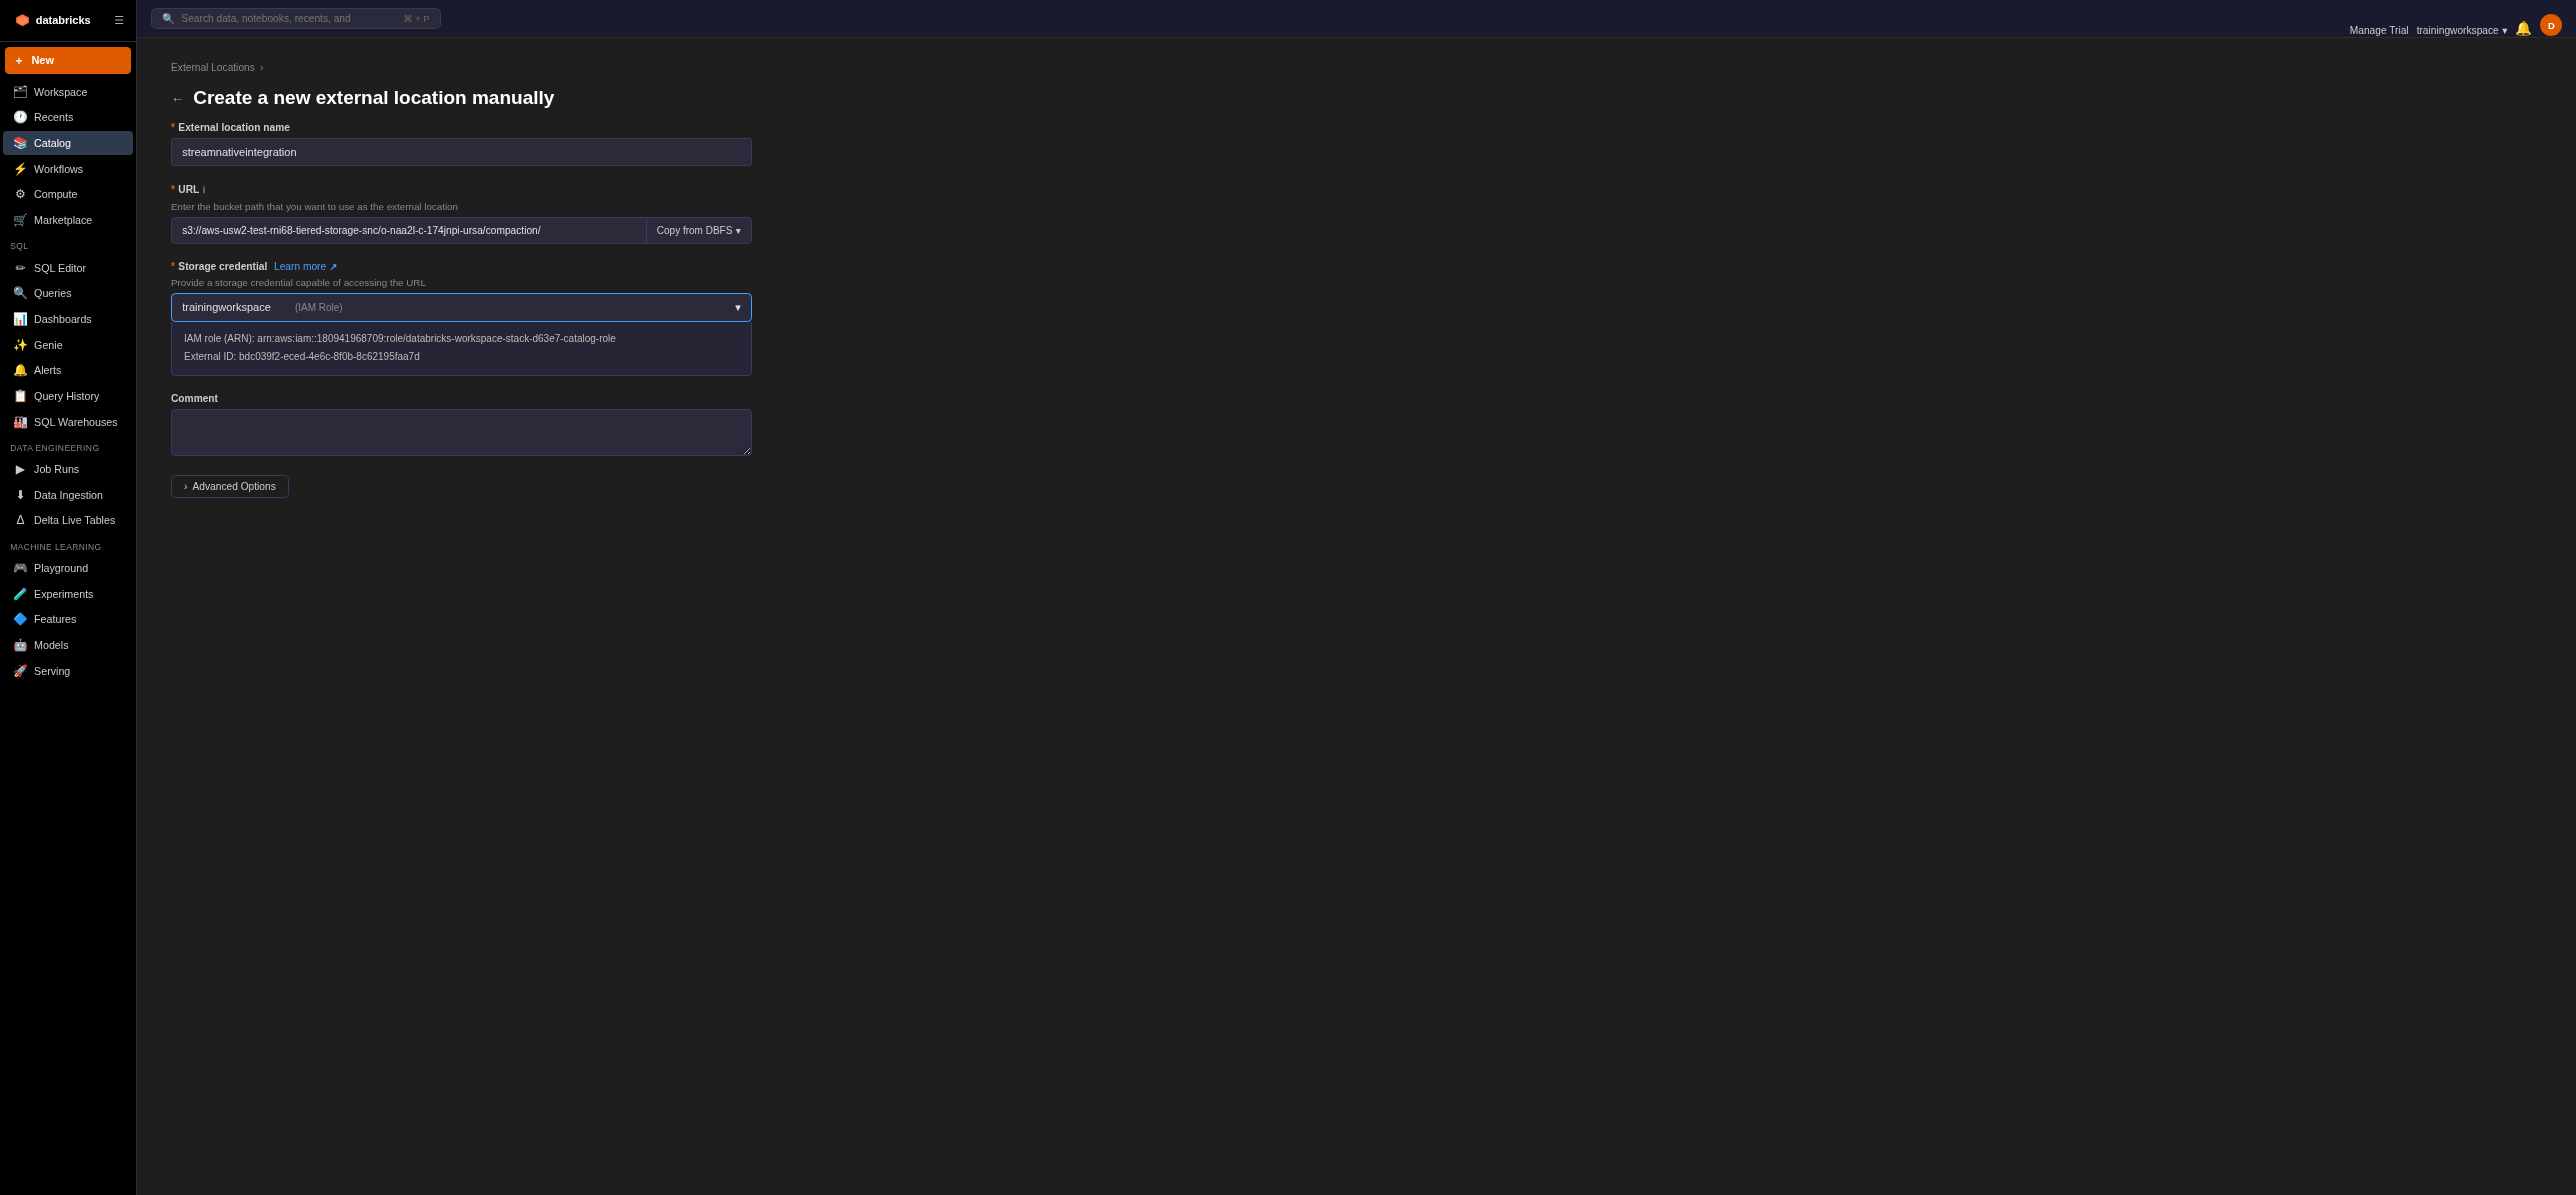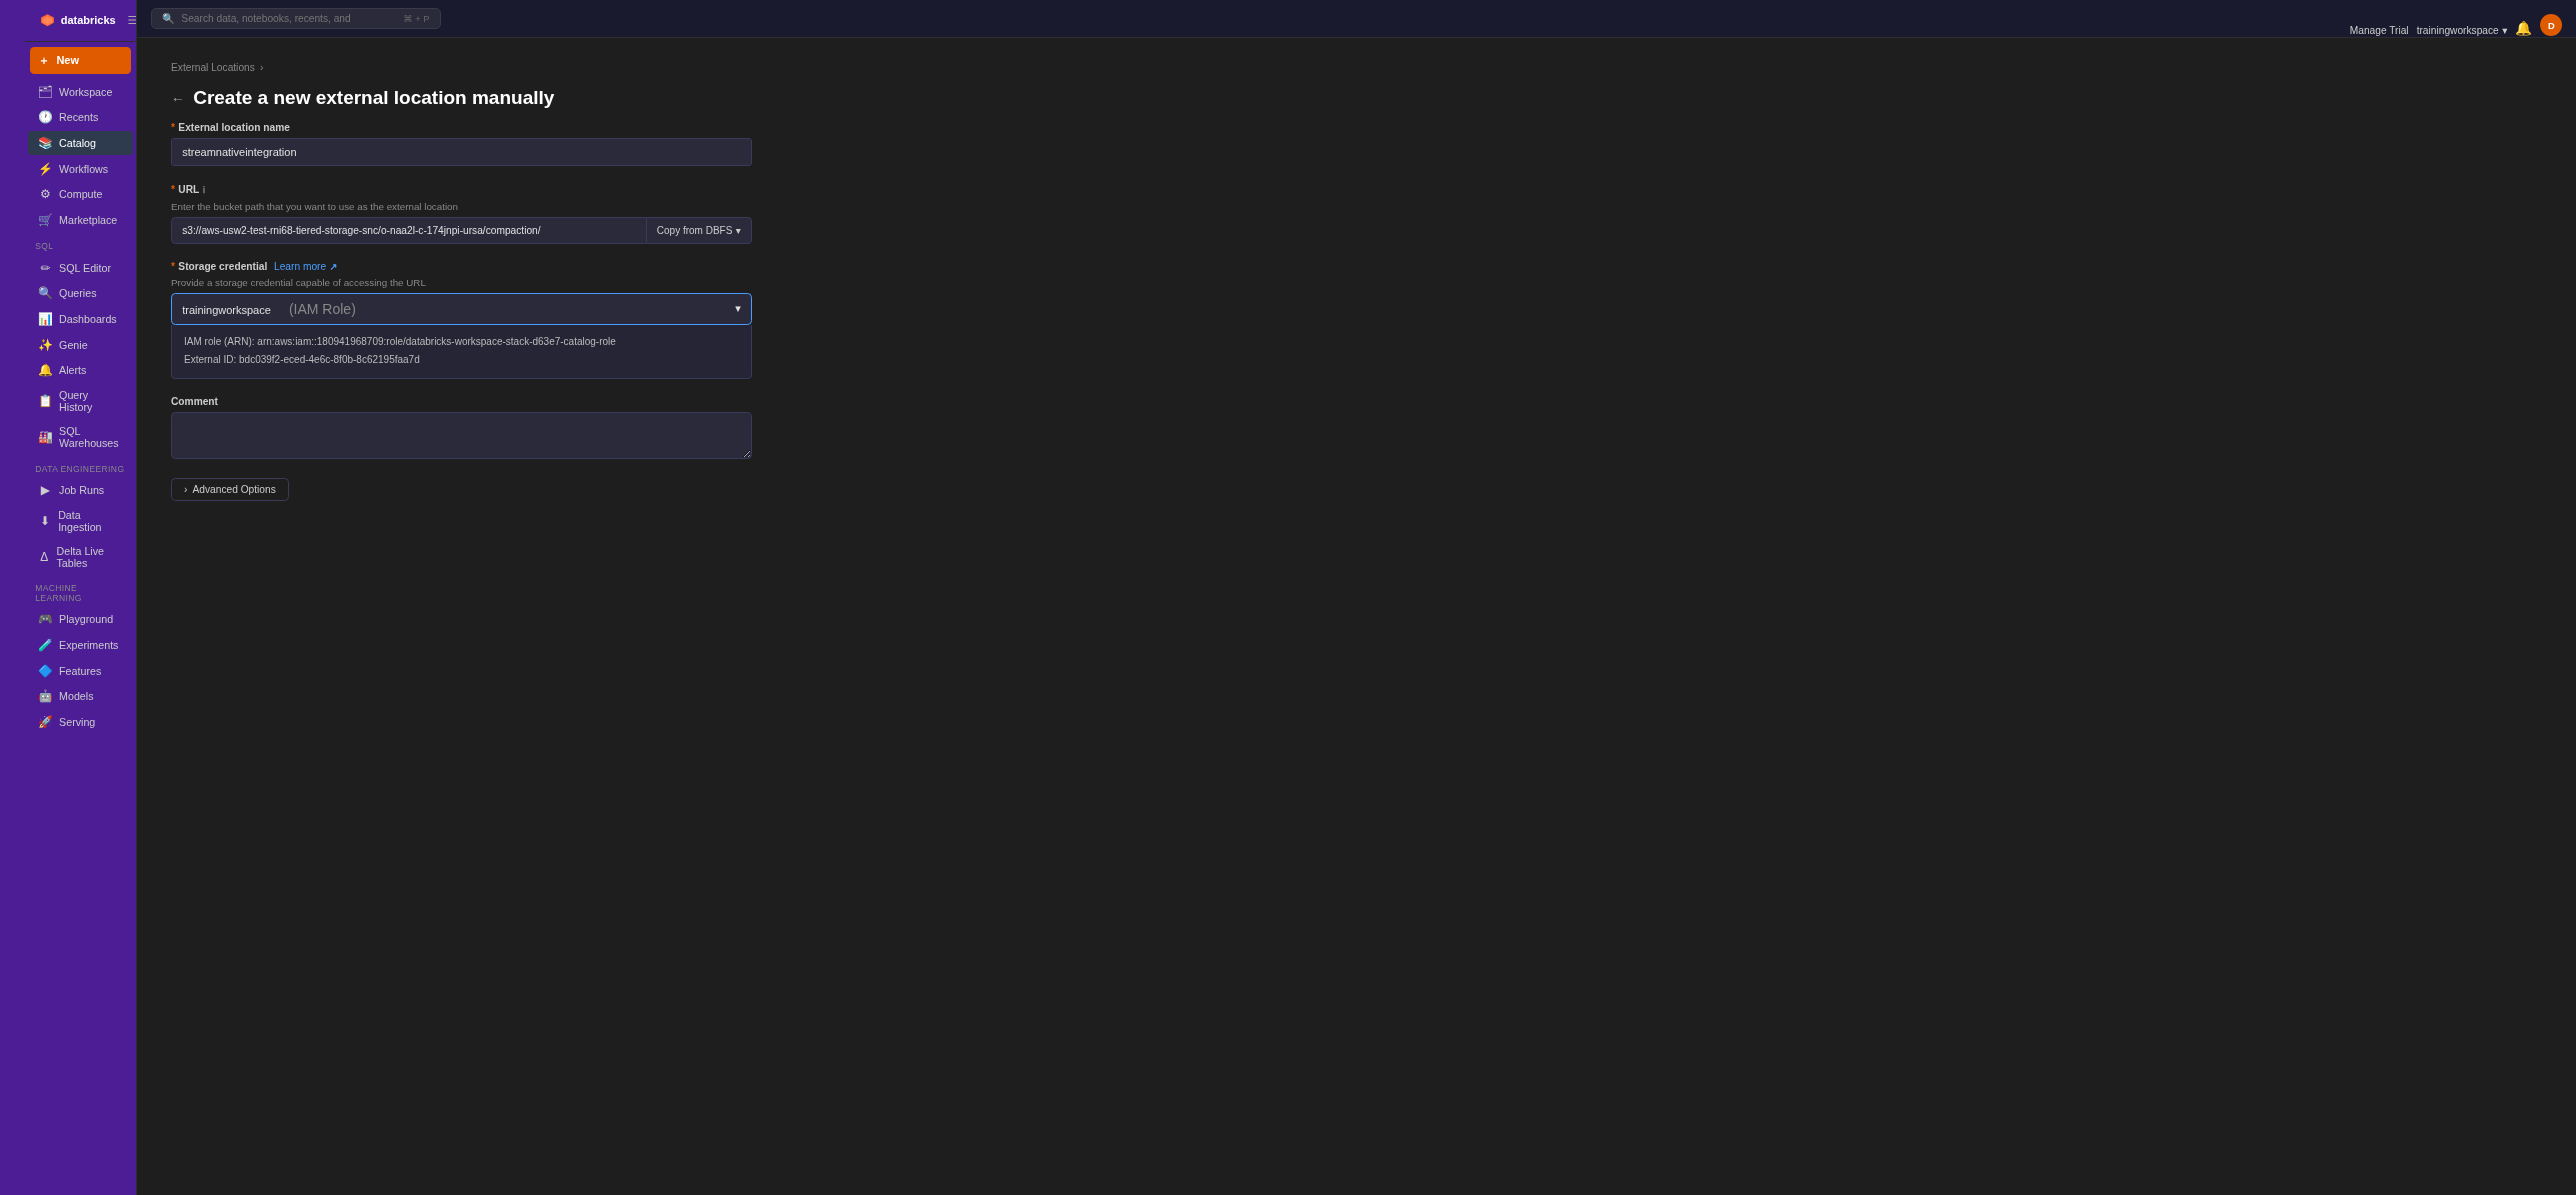--- a/index.html
+++ b/index.html
@@ -1,19 +1,19 @@
 <!DOCTYPE html>
 <html style="font-size:13.7px"><head>
   <meta charset="utf-8">
   <style>
     * { box-sizing: border-box; margin: 0; padding: 0; }
     body { font-family: -apple-system, BlinkMacSystemFont, 'Segoe UI', sans-serif; background: #1e1e1e; color: #e0e0e0; display: flex; height: 100vh; overflow: hidden; font-size: 11px; }
 
     
-    .sidebar { width: 137px; min-width: 137px; background: #4c1d95; display: flex; flex-direction: column; height: 100vh; overflow-y: auto; border-right: 0.9px solid #2d2d2d; padding-left: 25px; }
+    .sidebar { width: 137px; min-width: 137px; background: #000000; display: flex; flex-direction: column; height: 100vh; overflow-y: auto; border-right: 0.9px solid #2d2d2d; }
     .sidebar-top { padding: 6.8px; border-bottom: 0.9px solid #2d2d2d; }
     .sidebar-logo { display: flex; align-items: center; gap: 5.1px; padding: 5.1px 6.8px; color: #fff; font-size: 11px; font-weight: 600; }
     .logo-icon { width: 17px; height: 17px; }
     .hamburger { cursor: pointer; padding: 5.1px; color: #aaa; }
     .sidebar-header-row { display: flex; align-items: center; justify-content: space-between; }
 
     .new-btn { display: flex; align-items: center; gap: 6.8px; padding: 6px 8.5px; margin: 5.1px 5.1px; background: #e05a00; border-radius: 4.3px; cursor: pointer; font-weight: 600; color: #fff; font-size: 11px; }
 
     .sidebar-section-label { font-size: 8.5px; color: #888; text-transform: uppercase; padding: 8.5px 10.2px 3.4px; letter-spacing: 0.4px; }
 
@@ -56,21 +56,21 @@
 
     .form-group { margin-bottom: 17px; }
 
     .url-row { display: flex; gap: 0; }
     .url-input { flex: 1; background: #2a2a3a; border: 0.9px solid #3a3a5a; border-radius: 4.3px 0 0 4.3px; padding: 6.8px 10.2px; color: #e0e0e0; font-size: 10.2px; outline: none; }
     .copy-dbfs-btn { background: #2a2a3a; border: 0.9px solid #3a3a5a; border-left: none; border-radius: 0 4.3px 4.3px 0; padding: 6.8px 10.2px; color: #ccc; font-size: 10px; cursor: pointer; display: flex; align-items: center; gap: 3.4px; white-space: nowrap; }
 
     .field-hint { font-size: 9.8px; color: #888; margin-bottom: 5.1px; }
 
     .storage-dropdown { width: 100%; background: #2a2a3a; border: 0.9px solid #4a9eff; border-radius: 4.3px; padding: 6.8px 10.2px; color: #e0e0e0; font-size: 11px; display: flex; align-items: center; justify-content: space-between; cursor: pointer; }
-    .storage-dropdown .badge { color: #888; font-size: 14px; margin-left: 15px; }
+    .storage-dropdown .badge { color: #888; font-size: 10px; margin-left: 21px; }
 
     .dropdown-info-box { width: 100%; background: #252535; border: 0.9px solid #3a3a5a; border-top: none; border-radius: 0 0 4.3px 4.3px; padding: 8.5px 12px; font-size: 10px; color: #bbb; line-height: 1.8; }
 
     .advanced-btn { display: flex; align-items: center; gap: 5.1px; background: transparent; border: 0.9px solid #3a3a5a; border-radius: 4.3px; padding: 5.1px 12px; color: #ccc; font-size: 10.2px; cursor: pointer; margin-top: 6.8px; }
 
     .comment-textarea { width: 100%; background: #2a2a3a; border: 0.9px solid #3a3a5a; border-radius: 4.3px; padding: 6.8px 10.2px; color: #e0e0e0; font-size: 11px; outline: none; resize: vertical; min-height: 47px; }
 
     ::-webkit-scrollbar { width: 5.1px; }
     ::-webkit-scrollbar-track { background: #1a1a2e; }
     ::-webkit-scrollbar-thumb { background: #3a3a5a; border-radius: 2.6px; }

